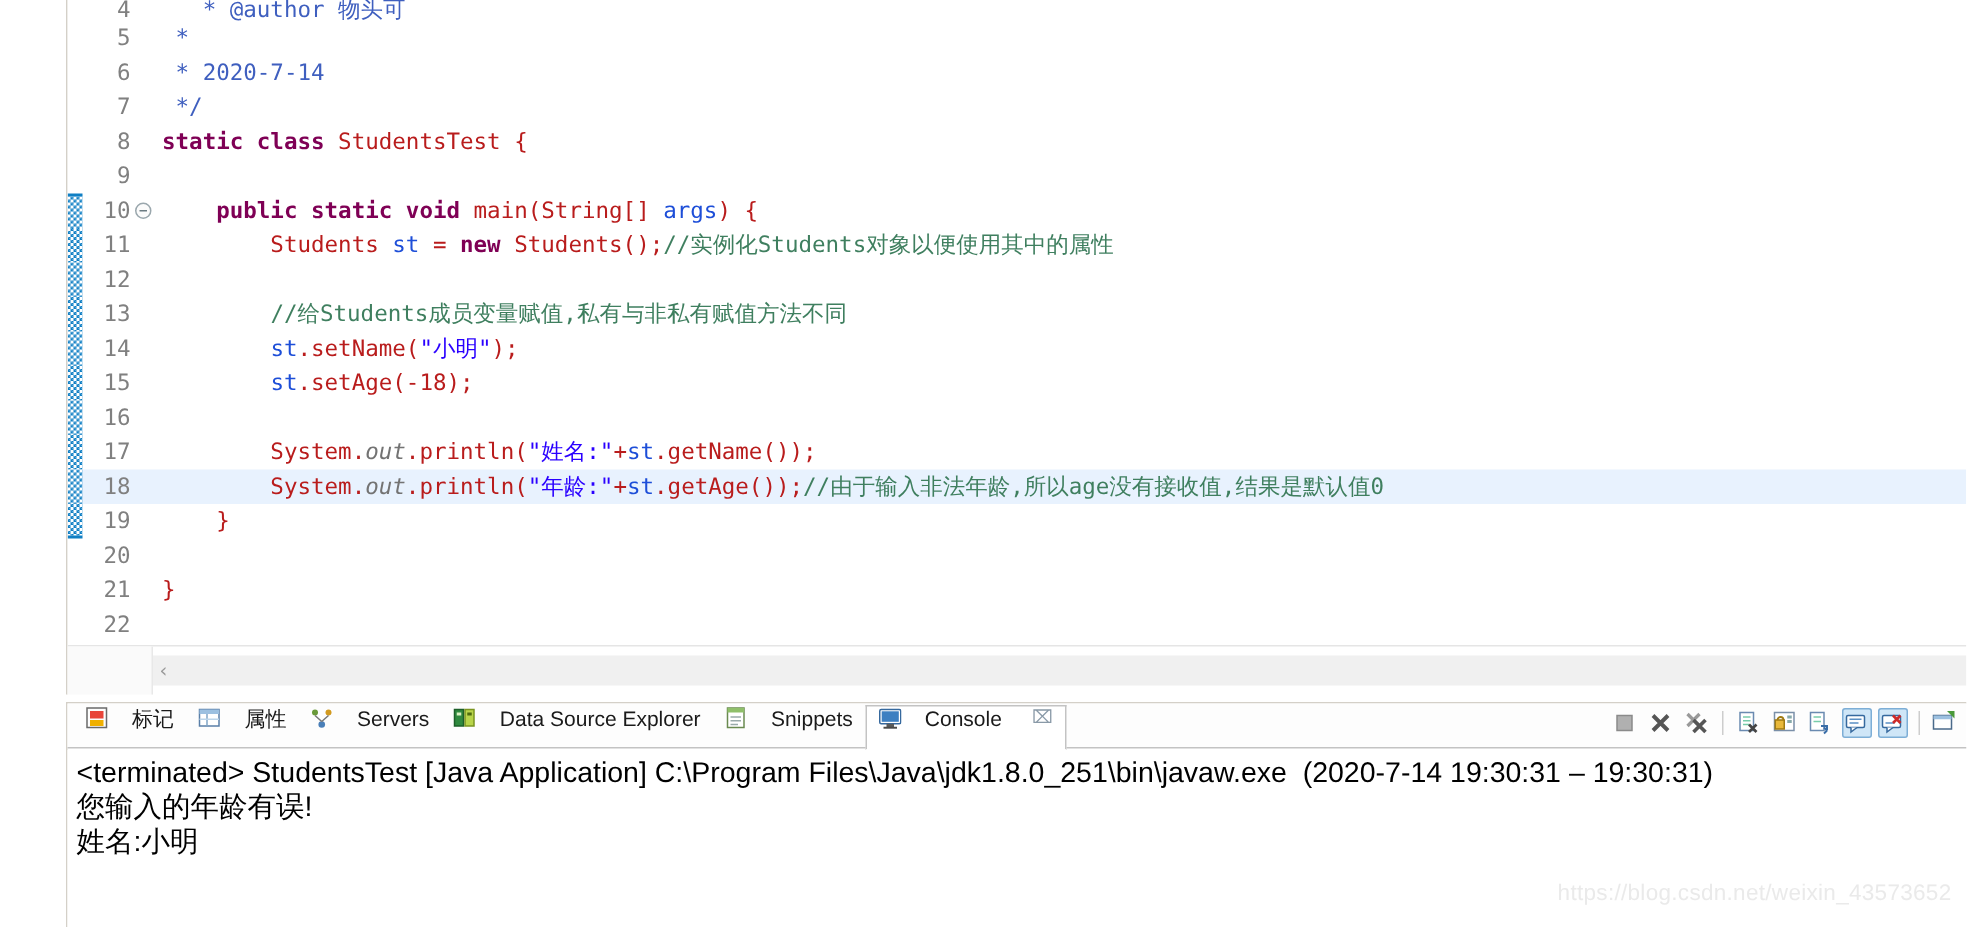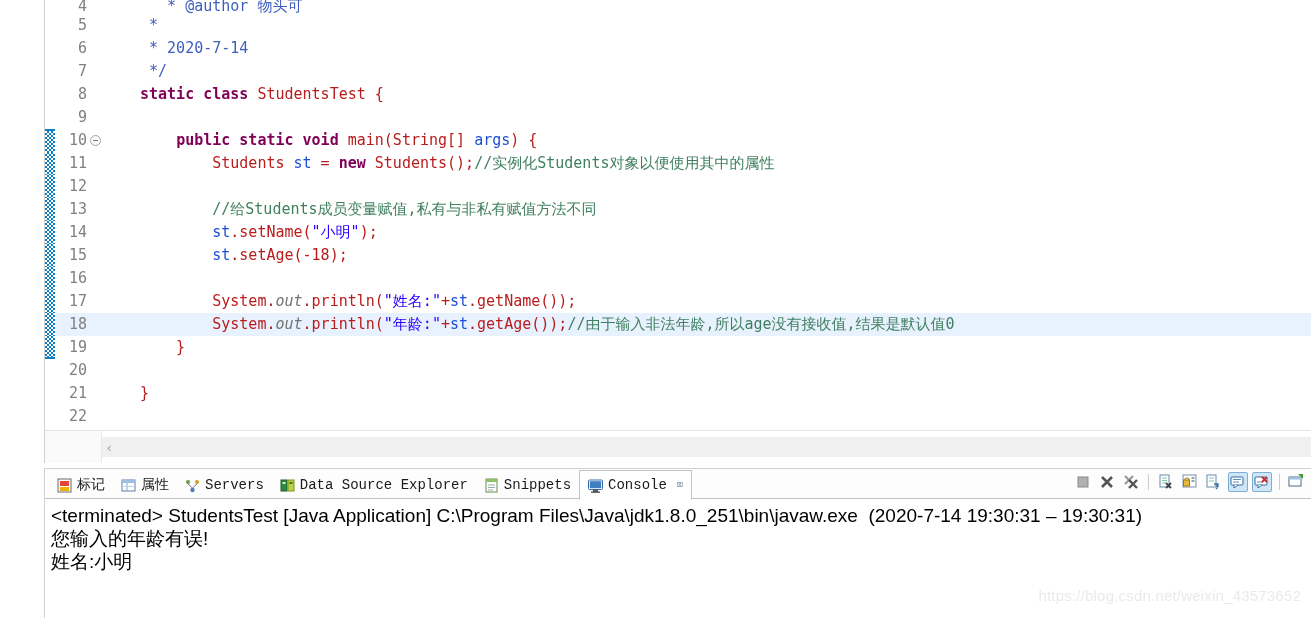--- a/index.html
+++ b/index.html
@@ -64,21 +64,20 @@
     border: 1px solid #9aa7ad; border-radius: 50%;
     background: #fbfbfb;
   }
   .fold-icon::after {
     content:""; position:absolute; left:2px; top:4px; width:5px; height:1px;
     background:#6b7b82;
   }
   .code {
     position: absolute; left: 63px; top: 0; right: 0; height: 23px;
     white-space: pre;
-    margin-left: 32px;
   }
   .gutter-sep {
     position:absolute; left:57px; top:0; bottom:0; width:1px; background:#ffffff;
   }
 
   
   .kw   { color:#7F0055; font-weight:bold; }
   .cmt  { color:#3F7F5F; }
   .cmtd { color:#3F5FBF; }
   .str  { color:#2A00FF; }
@@ -112,25 +111,24 @@
     background:#fff;
     border-top:1px solid #d4d0c8;
     border-left:1px solid #d4d0c8;
   }
   .tabbar {
     position:relative; height:30px; background:#fdfdfd;
     border-bottom:1px solid #c3c3c3;
   }
   .tabs { position:absolute; left:4px; top:0; display:flex; align-items:flex-end; height:30px; }
   .tab {
-    display:flex; align-items:center; gap:5px;
+    display:flex; align-items:flex-start; gap:16px;
     height:28px; padding:0 8px;
     font-size:14px; color:#1a1a1a;
     white-space:nowrap;
-    font-family:Liberation Mono, monospace;
   }
   .tab.active {
     background:#ffffff;
     border:1px solid #c3c3c3;
     border-bottom:1px solid #ffffff;
     height:30px;
     margin-bottom:-1px;
   }
   .tab .cls { color:#8a9aa8; font-size:12px; margin-left:4px; }
 

